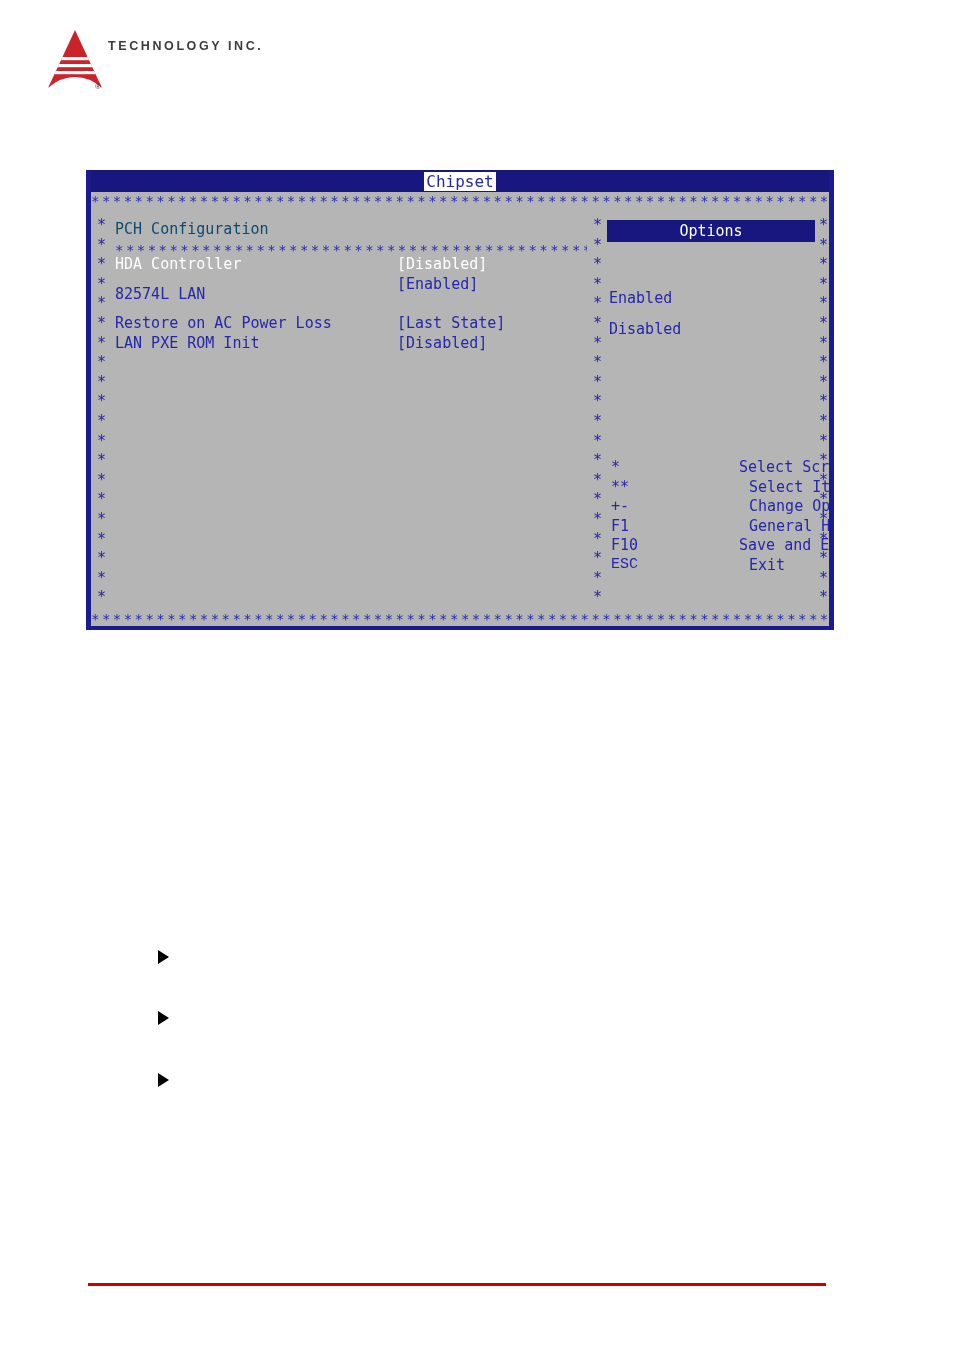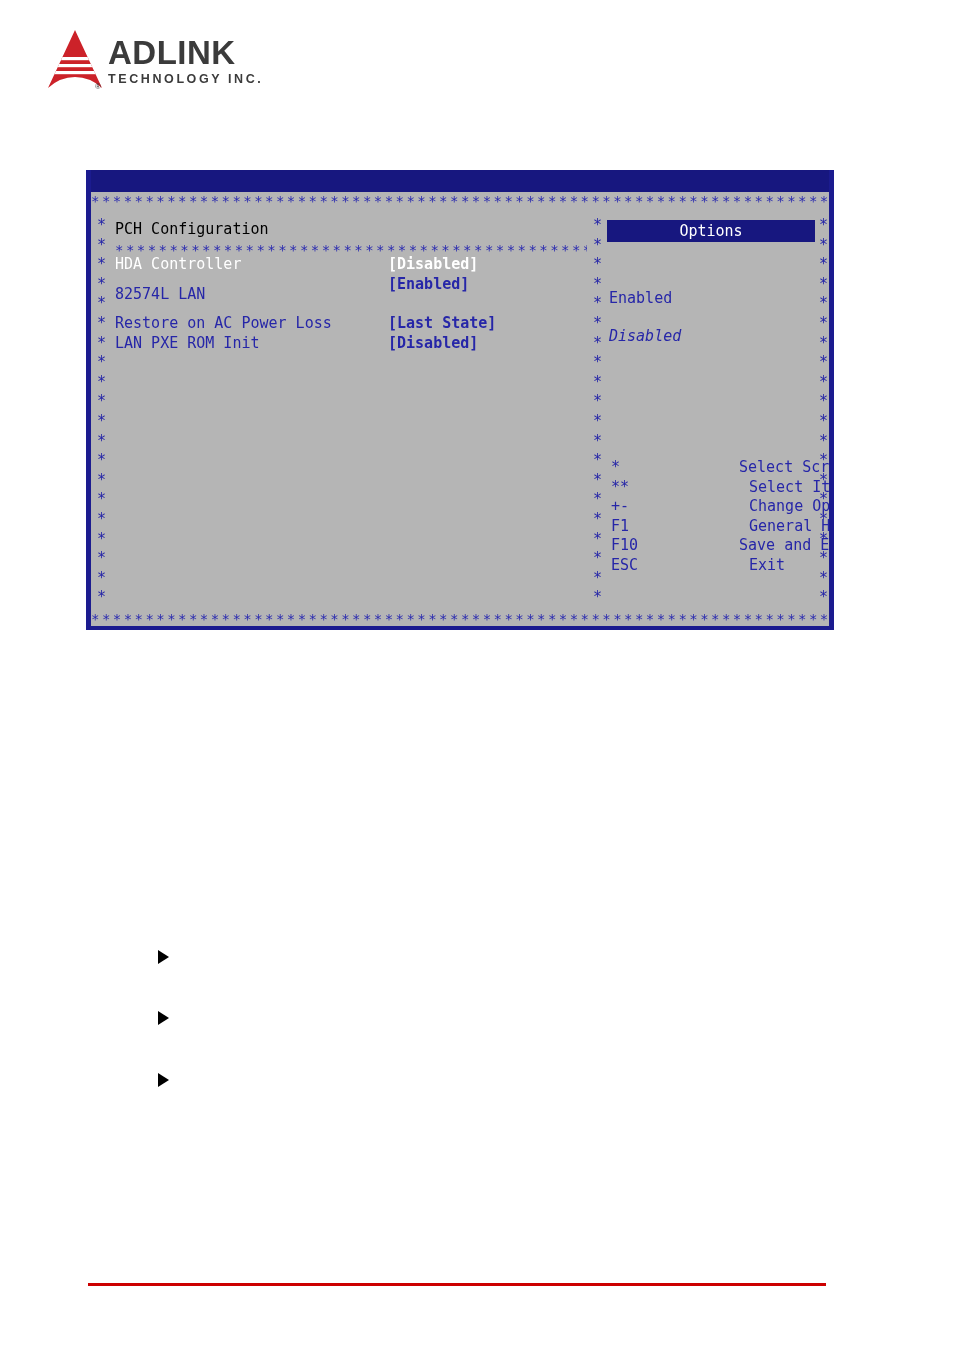--- a/index.html
+++ b/index.html
@@ -120,25 +120,25 @@
   
   .bios-line {
     position: absolute;
     font-family: "DejaVu Sans Mono", monospace;
     font-size: 15px;
     line-height: 18px;
     color: #2626a8;
     white-space: pre;
   }
   .col-label       { left: 24px; }
-  .col-value       { left: 297px; font-weight: bold; }
+  .col-value       { left: 306px; }
   .col-right       { left: 518px; margin-top: 34px; }
 
   .txt-hi    { color: #ffffff; }
-  .txt-dark  { color: #000000; }
+  .txt-dark  { color: #0c4a6e; }
 
   .inner-star-row {
     position: absolute;
     left: 24px;
     color: #2a2ab0;
     font-family: "DejaVu Sans Mono", monospace;
     font-size: 14px;
     line-height: 14px;
     letter-spacing: 2.45px;
     white-space: nowrap;
@@ -228,28 +228,30 @@
       <g clip-path="url(#aclip)">
         <rect x="0" y="0" width="58" height="64" fill="#cc2229"></rect>
         <rect x="0" y="29" width="58" height="3.2" fill="#ffffff"></rect>
         <rect x="0" y="36" width="58" height="3.2" fill="#ffffff"></rect>
         <rect x="0" y="43" width="58" height="3.2" fill="#ffffff"></rect>
       </g>
     </svg>
   </div>
   <div id="logo-reg">®</div>
   <div id="logo-text">
-    <div class="logo-word" id="logo-word-main">ADLINK</div>
     <div class="logo-word" id="logo-word-sub">TECHNOLOGY INC.</div>
   </div>
 </div>
 
 <div id="bios-screen">
 
   <div id="bios-titlebar"></div>
+  <div id="bios-title-chip">
+    <span id="bios-title-text">Chipset</span>
+  </div>
 
   <div class="star-row" id="star-row-top">************************************************************************************************************************</div>
   <div class="star-row" id="star-row-bot">************************************************************************************************************************</div>
 
   <div id="left-star-gutter">
       <div class="bios-line" style="left: 6px; top: 46px;">*</div>
       <div class="bios-line" style="left: 6px; top: 65.6px;">*</div>
       <div class="bios-line" style="left: 6px; top: 85.2px;">*</div>
       <div class="bios-line" style="left: 6px; top: 104.8px;">*</div>
       <div class="bios-line" style="left: 6px; top: 124.4px;">*</div>
@@ -328,35 +330,35 @@
       <div class="bios-line col-value" style="top: 144px;">[Last State]</div>
       <div class="bios-line col-label" style="top: 163.6px;">LAN PXE ROM Init</div>
       <div class="bios-line col-value" style="top: 163.6px;">[Disabled]</div>
     </div>
 
   <div id="options-header">
     <span id="options-header-text">Options</span>
   </div>
   <div id="options-host">
       <div class="bios-line col-right" style="top: 85.2px;">Enabled</div>
-      <div class="bios-line col-right" style="top: 123px; font-style: italic;">Disabled</div>
+      <div class="bios-line col-right" style="top: 116px;">Disabled</div>
     </div>
 
   <div id="help-host">
       <div class="help-key" style="top: 288px;">*</div>
       <div class="help-desc" style="top: 288px; left: 648px;">Select Screen</div>
       <div class="help-key" style="top: 307.6px;">**</div>
       <div class="help-desc" style="top: 307.6px; left: 658px;">Select Item</div>
       <div class="help-key" style="top: 327.2px;">+-</div>
       <div class="help-desc" style="top: 327.2px; left: 658px;">Change Option</div>
       <div class="help-key" style="top: 346.8px; text-align: center;">F1</div>
       <div class="help-desc" style="top: 346.8px; left: 658px;">General Help</div>
       <div class="help-key" style="top: 366.4px;">F10</div>
       <div class="help-desc" style="top: 366.4px; left: 648px;">Save and Exit</div>
-      <div class="help-key" style="top: 386px;">ESC</div>
+      <div class="help-key" style="top: 386px; font-family: Liberation Mono, monospace;">ESC</div>
       <div class="help-desc" style="top: 386px; left: 658px; text-align: center;">Exit</div>
     </div>
 
 </div>
 
 <div id="bullets-host">
     <div class="bullet-row" style="top: 947px;">
       <span class="bullet-glyph"></span>
       <span class="bullet-text"></span>
     </div>

